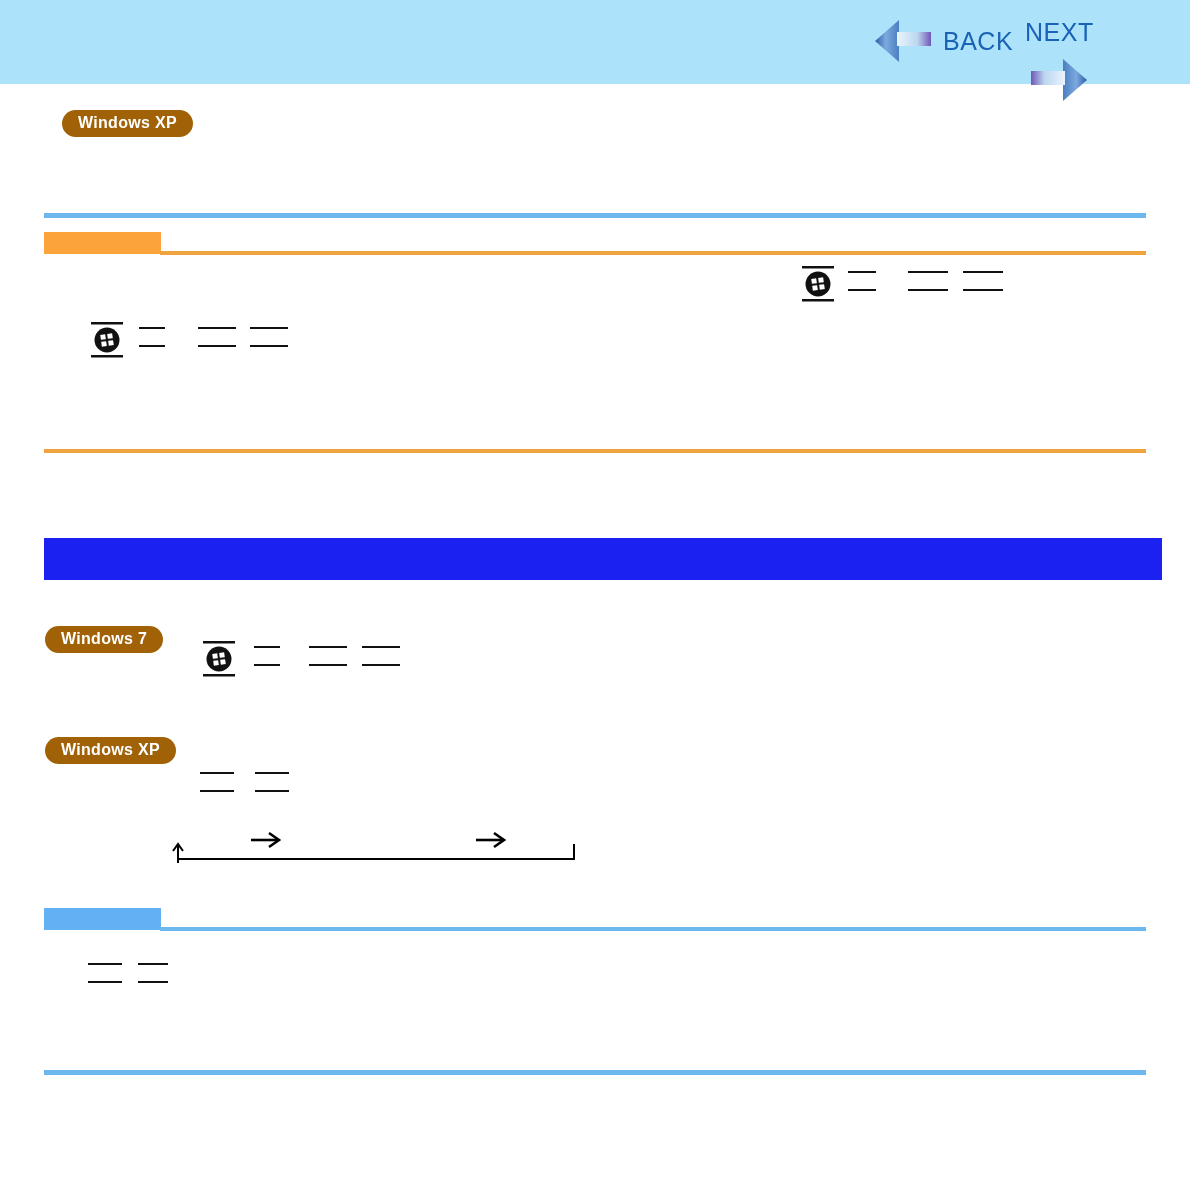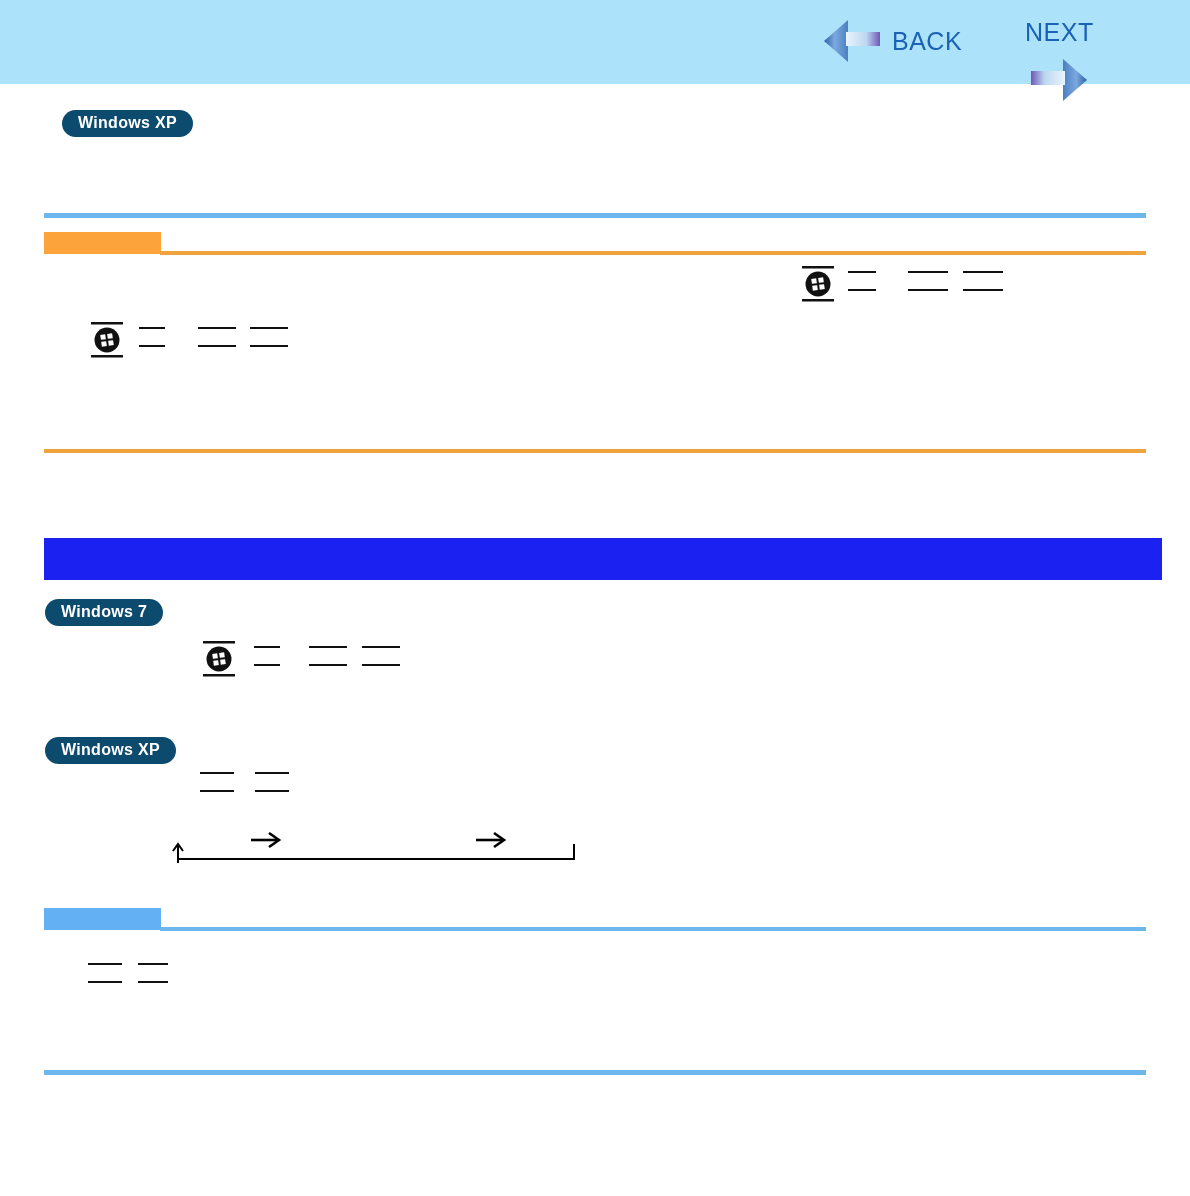--- a/index.html
+++ b/index.html
@@ -14,32 +14,32 @@
 
   
   .nav-banner{
     position:absolute;left:0;top:0;width:1190px;height:84px;
     background:#ace3fa;
   }
   .nav-group{
     position:absolute;top:18px;display:flex;align-items:center;gap:10px;
     cursor:pointer;
   }
-  .nav-back{left:822px;}
+  .nav-back{left:873px;}
   .nav-next{left:1025px;flex-direction:column;}
   .nav-label{
     font-size:25px;color:#1a62b5;letter-spacing:.5px;
     font-family:"Liberation Sans", sans-serif;
   }
   .arrow-svg{display:block;}
 
   
   .os-badge{
     position:absolute;
-    background:#0c4a6e;
+    background:#a16207;
     border-radius:14px;
     color:#ffffff;
     font-size:16px;font-weight:bold;
     letter-spacing:.3px;
     padding:5px 16px 6px 16px;
     white-space:nowrap;
     line-height:1;
   }
 
   
@@ -195,21 +195,21 @@
       <span style="width:38px;"></span>
   </div>
 </div>
 
 <div class="rule rule-orange" style="left:44px;top:449px;width:1102px;height:4px;"></div>
 
 <div class="bar-blue" style="left:44px;top:538px;width:1102px;height:42px;">
   <span></span>
 </div>
 
-<div class="os-badge" style="left:45px;top:599px;">Windows 7</div>
+<div class="os-badge" style="left:45px;top:626px;">Windows 7</div>
 
 <div>
   <div class="win-icon" style="left:202px;top:641px;">
     <svg width="34" height="36" viewBox="0 0 34 36" aria-hidden="true">
       <rect x="1" y="0" width="32" height="2.5" fill="#111"></rect>
       <rect x="1" y="33" width="32" height="2.5" fill="#111"></rect>
       <circle cx="17" cy="18" r="12.5" fill="#111"></circle>
       <rect x="11" y="12" width="5" height="5" fill="#fff" transform="rotate(-8 17 18)"></rect>
       <rect x="18" y="12" width="5" height="5" fill="#fff" transform="rotate(-8 17 18)"></rect>
       <rect x="11" y="19" width="5" height="5" fill="#fff" transform="rotate(-8 17 18)"></rect>

